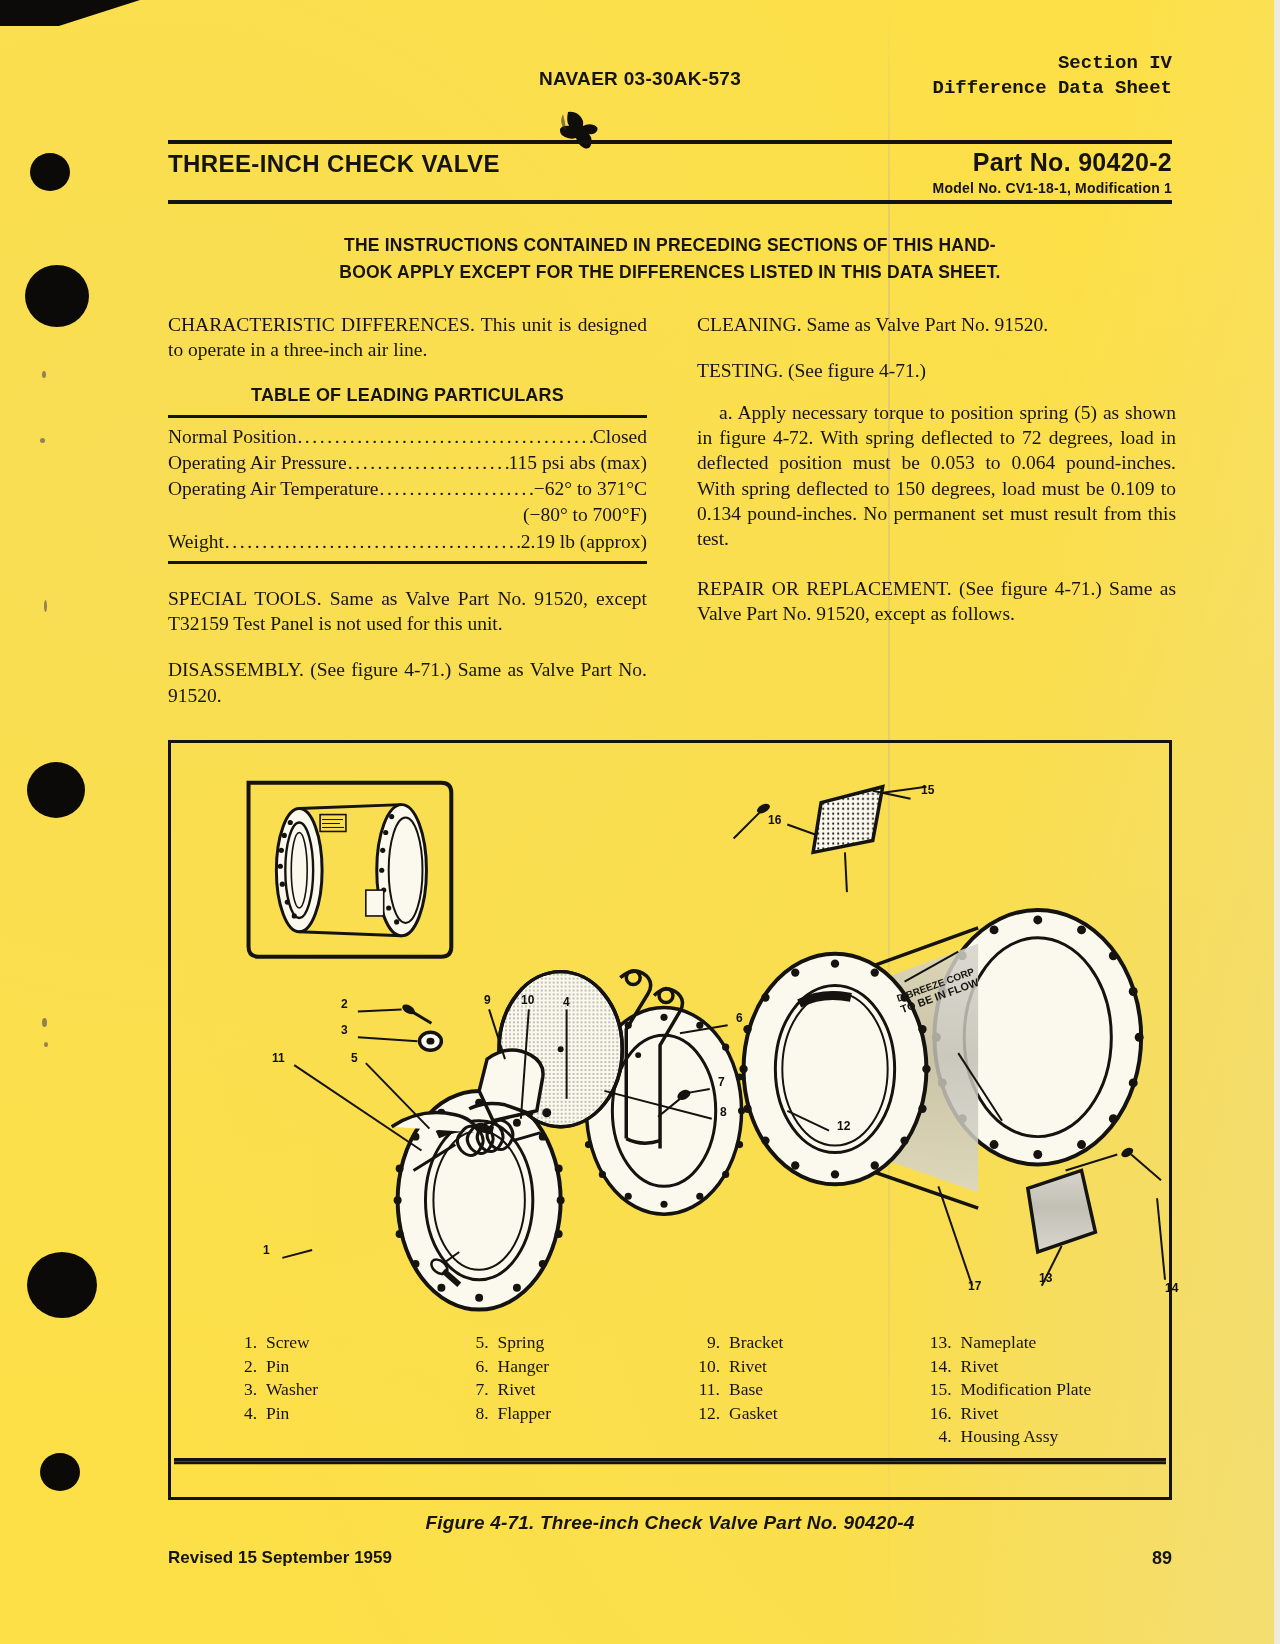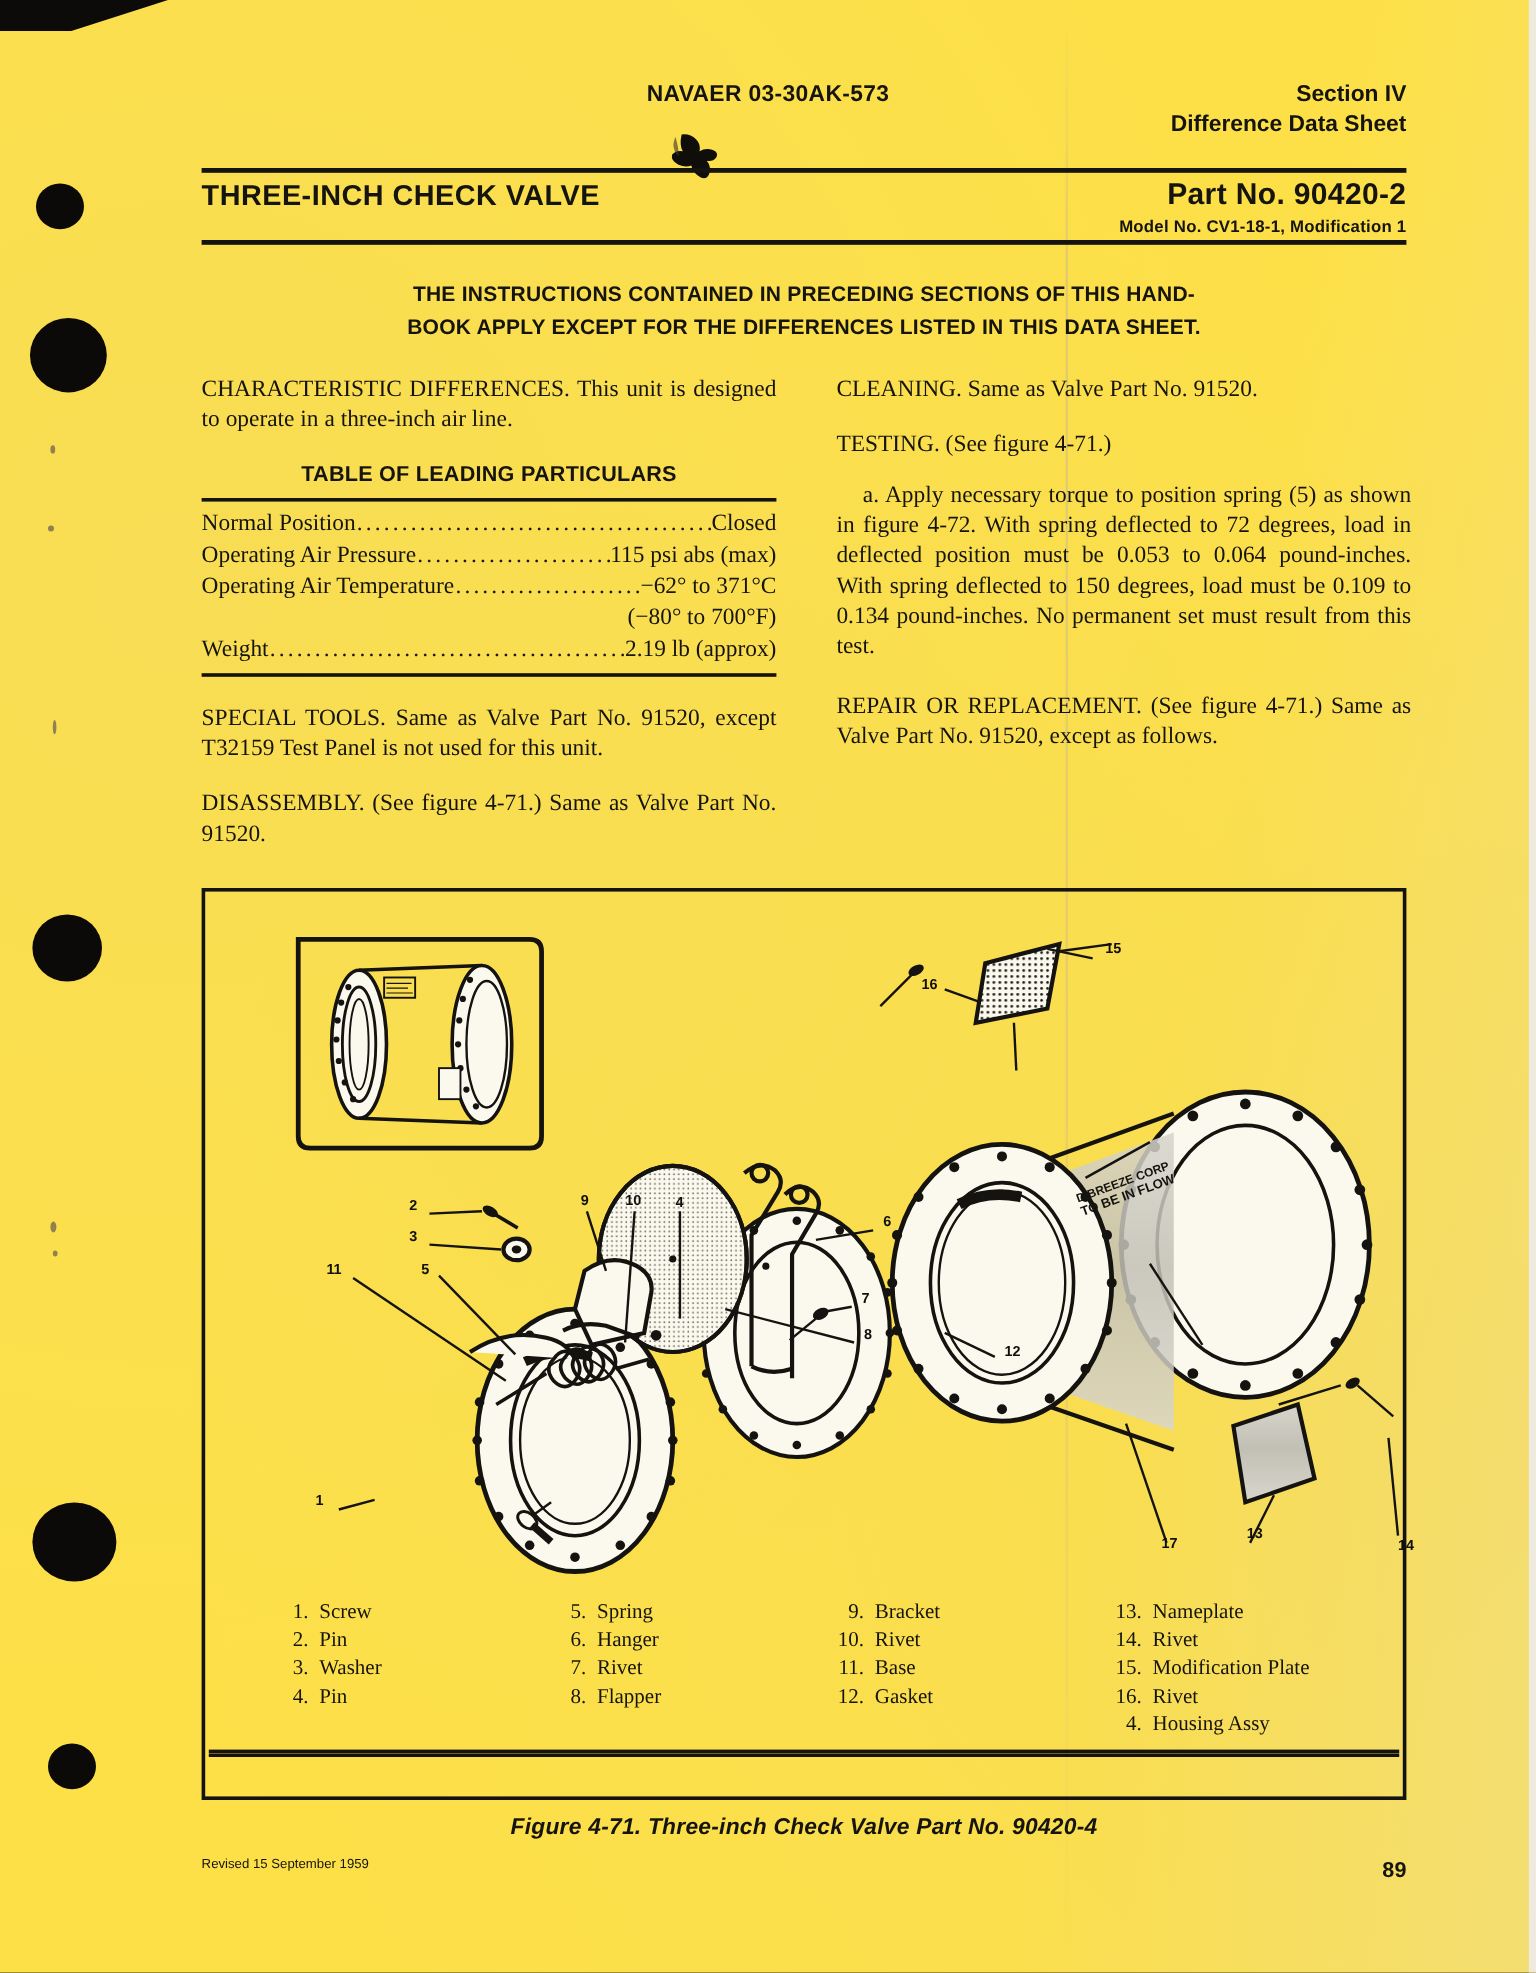--- a/index.html
+++ b/index.html
@@ -70,23 +70,23 @@
     top: 68px;
     text-align: center;
     font-family: "Liberation Sans", "DejaVu Sans", sans-serif;
     font-weight: bold;
     font-size: 19px;
     letter-spacing: .3px;
   }
   .hdr-right {
     position: absolute;
     right: 108px;
-    top: 66px;
+    top: 51px;
     text-align: right;
-    font-family: Liberation Sans, sans-serif;
+    font-family: Liberation Mono, monospace;
     font-weight: bold;
     line-height: 1.33;
   }
   .hdr-right .l1 { font-size: 19px; }
   .hdr-right .l2 { font-size: 19px; }
 
   .rule {
     position: absolute;
     background: #15130f;
   }
@@ -246,22 +246,22 @@
     font-style: italic;
     font-size: 19px;
     letter-spacing: .2px;
   }
 
   .footer-left {
     position: absolute;
     left: 168px;
     top: 1548px;
     font-family: "Liberation Sans", "DejaVu Sans", sans-serif;
-    font-weight: normal;
-    font-size: 11px;
+    font-weight: bold;
+    font-size: 17px;
   }
   .footer-right {
     position: absolute;
     right: 108px;
     top: 1548px;
     font-family: "Liberation Sans", "DejaVu Sans", sans-serif;
     font-weight: bold;
     font-size: 18px;
   }
 

